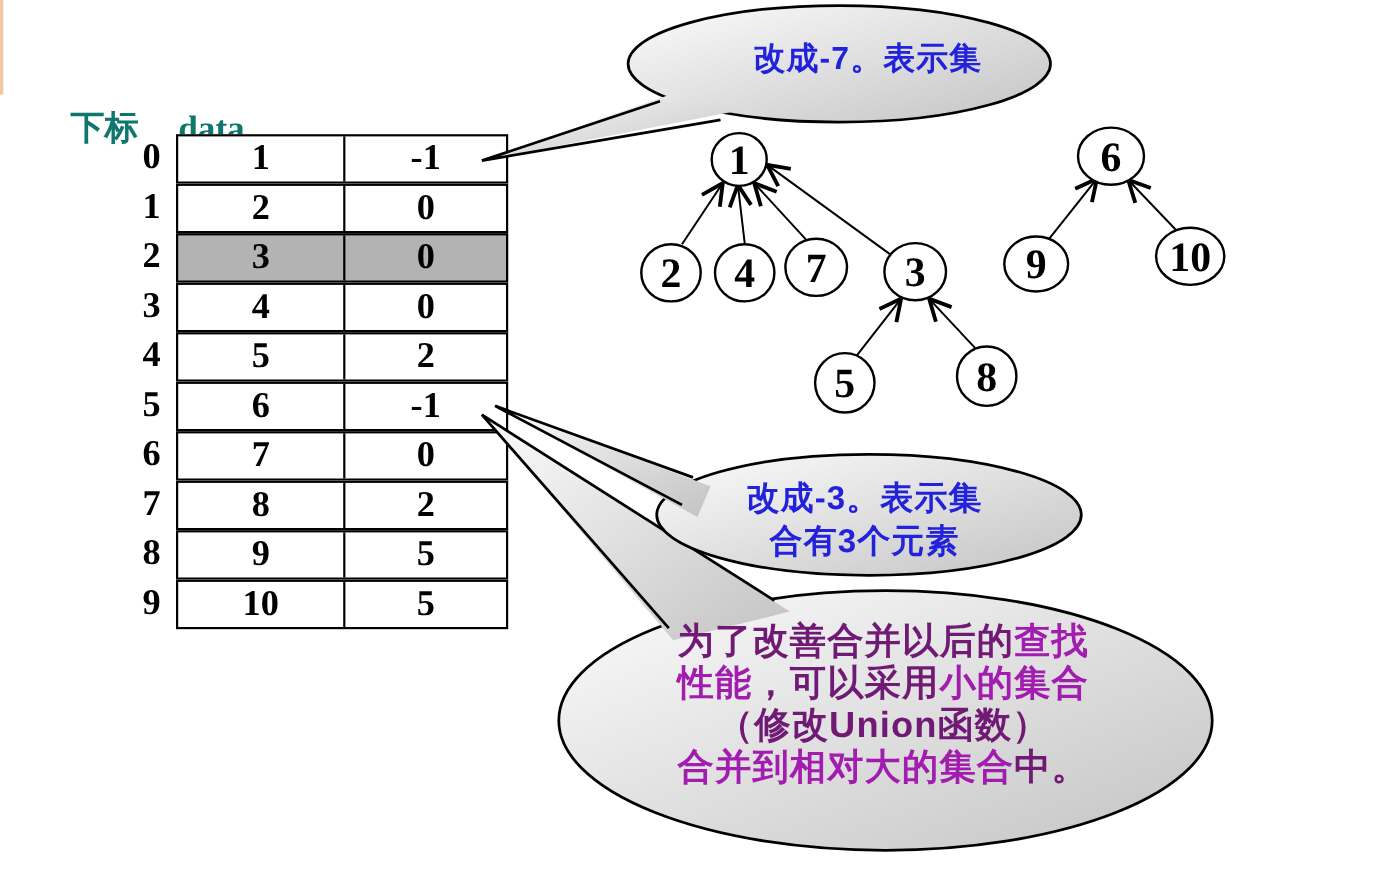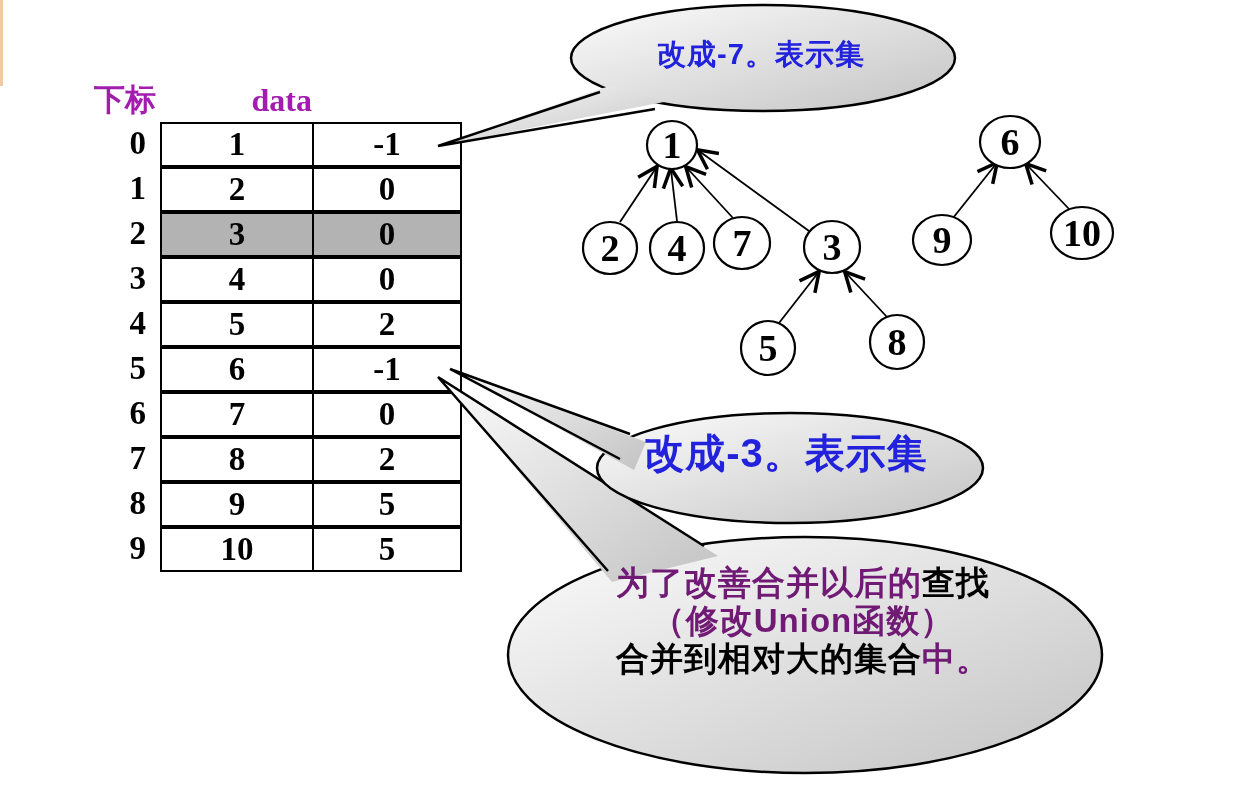--- a/index.html
+++ b/index.html
@@ -1,42 +1,42 @@
 <!DOCTYPE html>
 <html><head>
 <meta charset="utf-8">
 <style>
   html,body{margin:0;padding:0;background:#fff;}
   #stage{position:relative;width:1259px;height:805px;background:#ffffff;overflow:hidden;
          font-family:"Liberation Sans","DejaVu Sans",sans-serif;}
   
   .accent{position:absolute;left:0;top:0;width:3px;height:86px;background:#f2c9a0;}
   
-  .hdr{position:absolute;top:82px;height:36px;line-height:36px;color:#a21caf;
-       font-family:"Liberation Serif","DejaVu Serif",serif;font-weight:bold;font-size:32px;text-align:right;}
+  .hdr{position:absolute;top:98px;height:36px;line-height:36px;color:#0f766e;
+       font-family:"Liberation Serif","DejaVu Serif",serif;font-weight:bold;font-size:32px;text-align:left;}
   .hdr-index{left:64px;width:92px;font-weight:bold;font-size:31px;}
   .hdr-data{left:162px;width:150px;}
   .hdr-parent{left:314px;width:146px;}
   .row-box{position:absolute;left:160px;width:298px;height:41px;border:2px solid #000;background:#fff;}
   .row-box.hl{background:#b3b3b3;}
   .cell{position:absolute;top:0;height:41px;line-height:41px;text-align:center;
         font-family:"Liberation Serif","DejaVu Serif",serif;font-weight:bold;font-size:33px;color:#000;}
   .cell.data{left:0;width:150px;}
   .cell.parent{left:152px;width:146px;}
   .vdiv{position:absolute;left:150px;top:0;width:2px;height:41px;background:#000;}
   .idx{position:absolute;left:82px;width:64px;height:45px;line-height:43px;text-align:right;
        font-family:"Liberation Serif","DejaVu Serif",serif;font-weight:bold;font-size:33px;color:#000;}
   
   #art{position:absolute;left:0;top:0;z-index:2;pointer-events:none;}
   
   .callout-text{position:absolute;z-index:3;text-align:center;font-weight:bold;color:#2222dd;}
-  .ct-top{left:566px;top:37px;width:390px;font-size:29px;line-height:35px;letter-spacing:1px;}
-  .ct-mid{left:588px;top:434px;width:396px;font-size:40px;line-height:39px;letter-spacing:1px;}
+  .ct-top{left:594px;top:37px;width:390px;font-size:29px;line-height:35px;letter-spacing:1px;}
+  .ct-mid{left:588px;top:434px;width:396px;font-size:30px;line-height:39px;letter-spacing:1px;}
   .ct-big{left:520px;top:564px;width:566px;font-size:33px;line-height:38px;letter-spacing:1px;color:#000;}
-  .seg-blue{color:#000000;}
+  .seg-blue{color:#a21caf;}
   .seg-black{color:#701a75;}
   .tree-label{font-family:"Liberation Serif","DejaVu Serif",serif;font-weight:bold;font-size:38px;fill:#000;}
 </style>
 </head>
 <body>
 
 <div id="stage">
 
   <div class="accent"></div>
 
@@ -170,27 +170,31 @@
       <text x="1082" y="246">10</text>
     </g>
   </svg>
 
   <div class="callout-text ct-top">
     <div>改成-7。表示集</div>
   </div>
 
   <div class="callout-text ct-mid">
     <div>改成-3。表示集</div>
+    <div>合有3个元素</div>
   </div>
 
   <div class="callout-text ct-big">
     <div>
       <span class="seg-black">为了改善合并以后的</span><span class="seg-blue">查找</span>
     </div>
     <div>
+      <span class="seg-blue">性能</span><span class="seg-black">，可以采用</span><span class="seg-blue">小的集合</span>
+    </div>
+    <div>
       <span class="seg-black">（修改Union函数）</span>
     </div>
     <div>
       <span class="seg-blue">合并到相对大的集合</span><span class="seg-black">中。</span>
     </div>
   </div>
 
 </div>
 
 </body></html>

